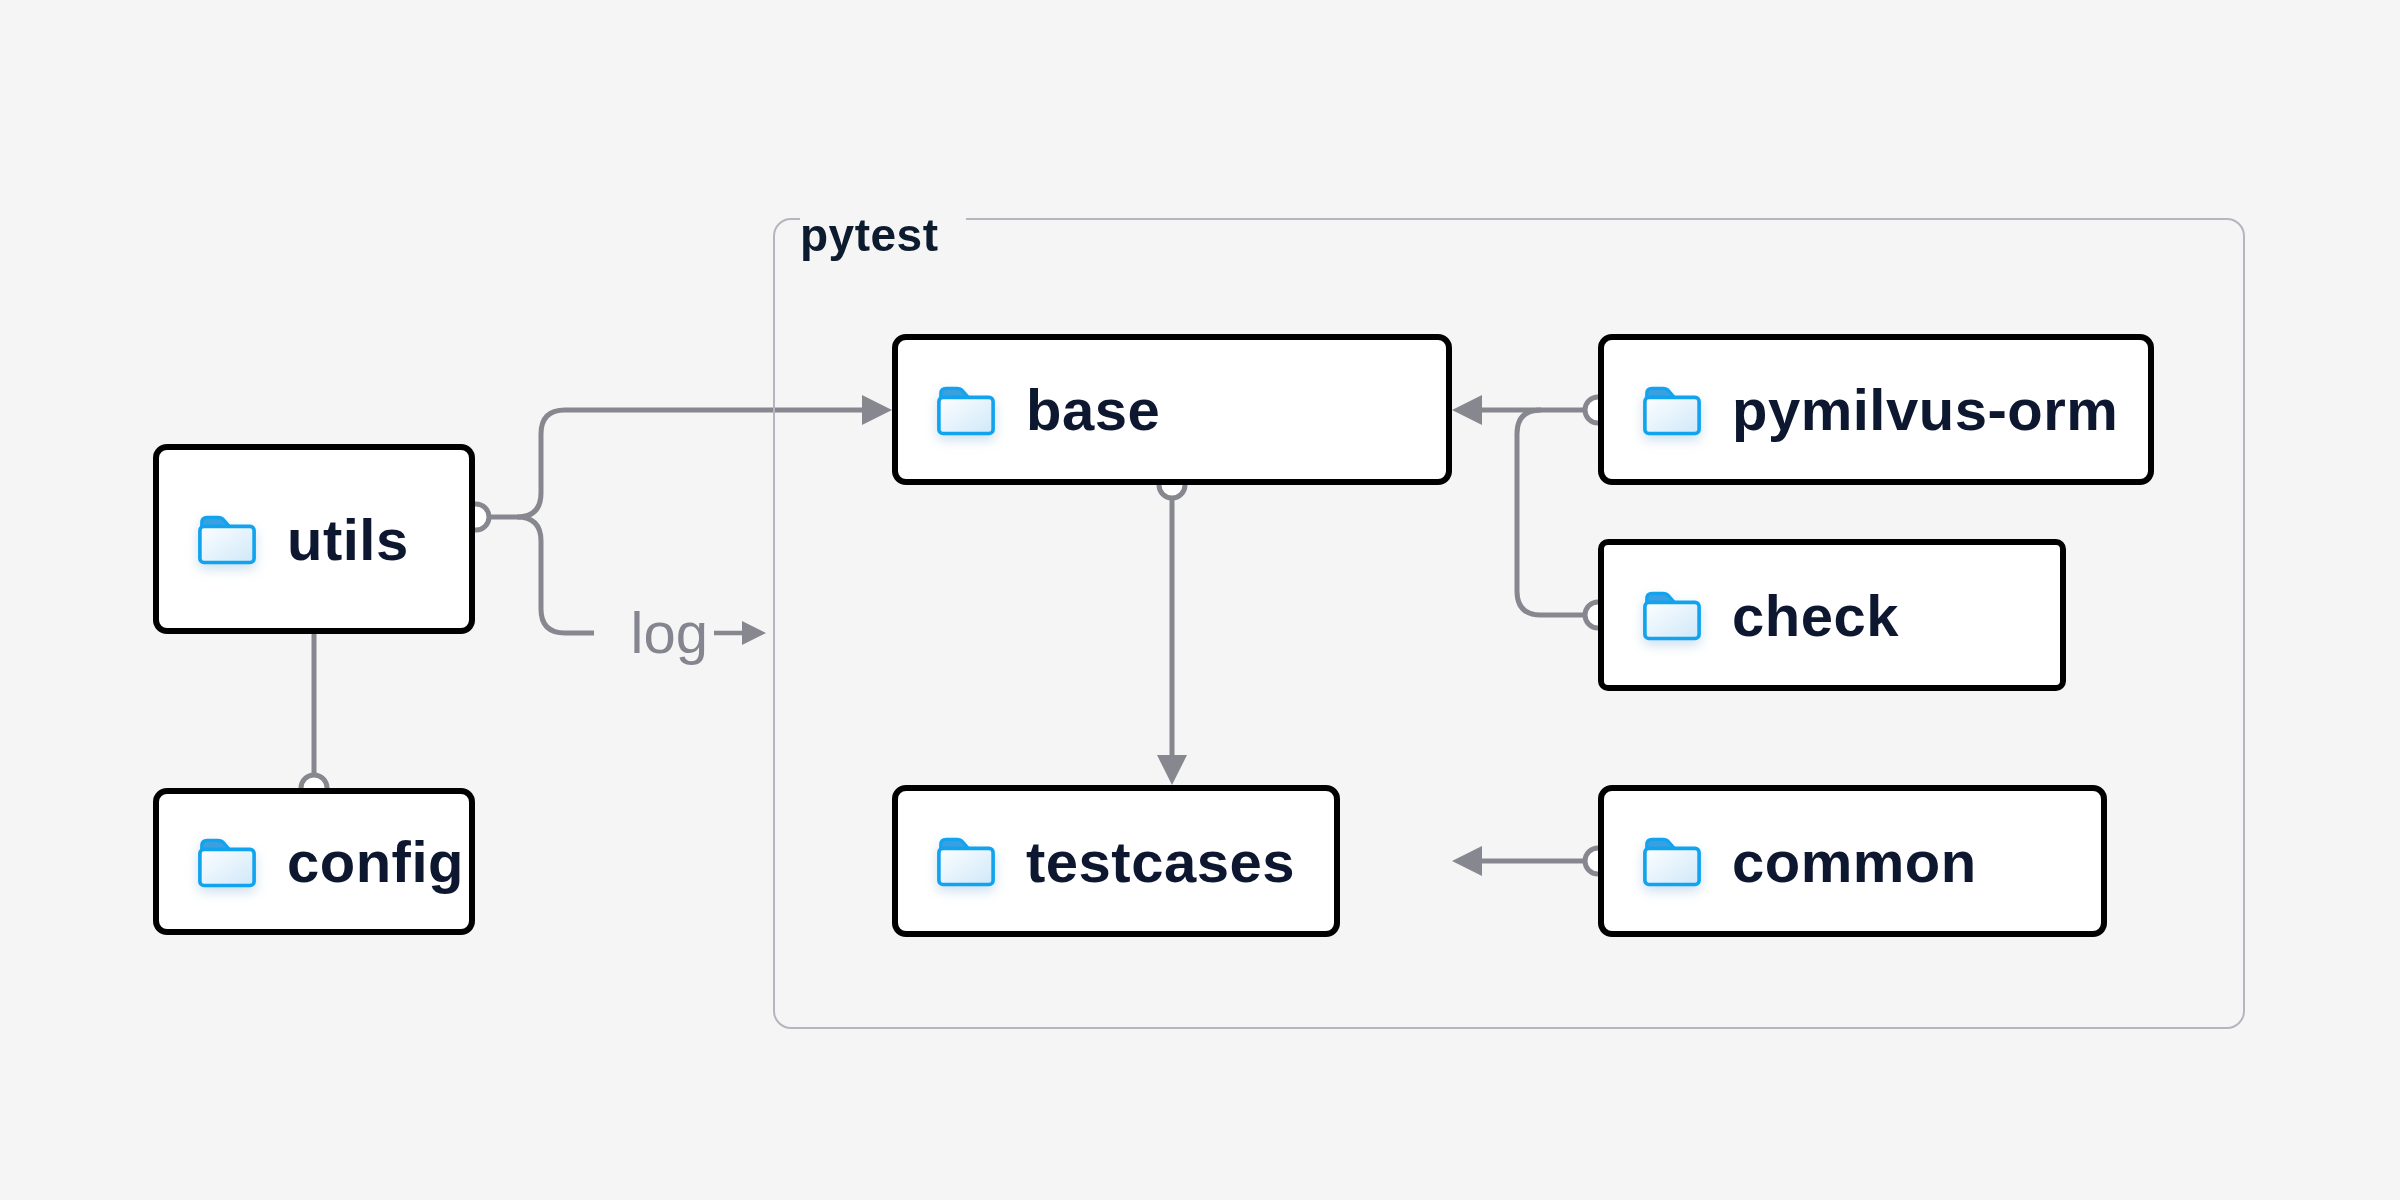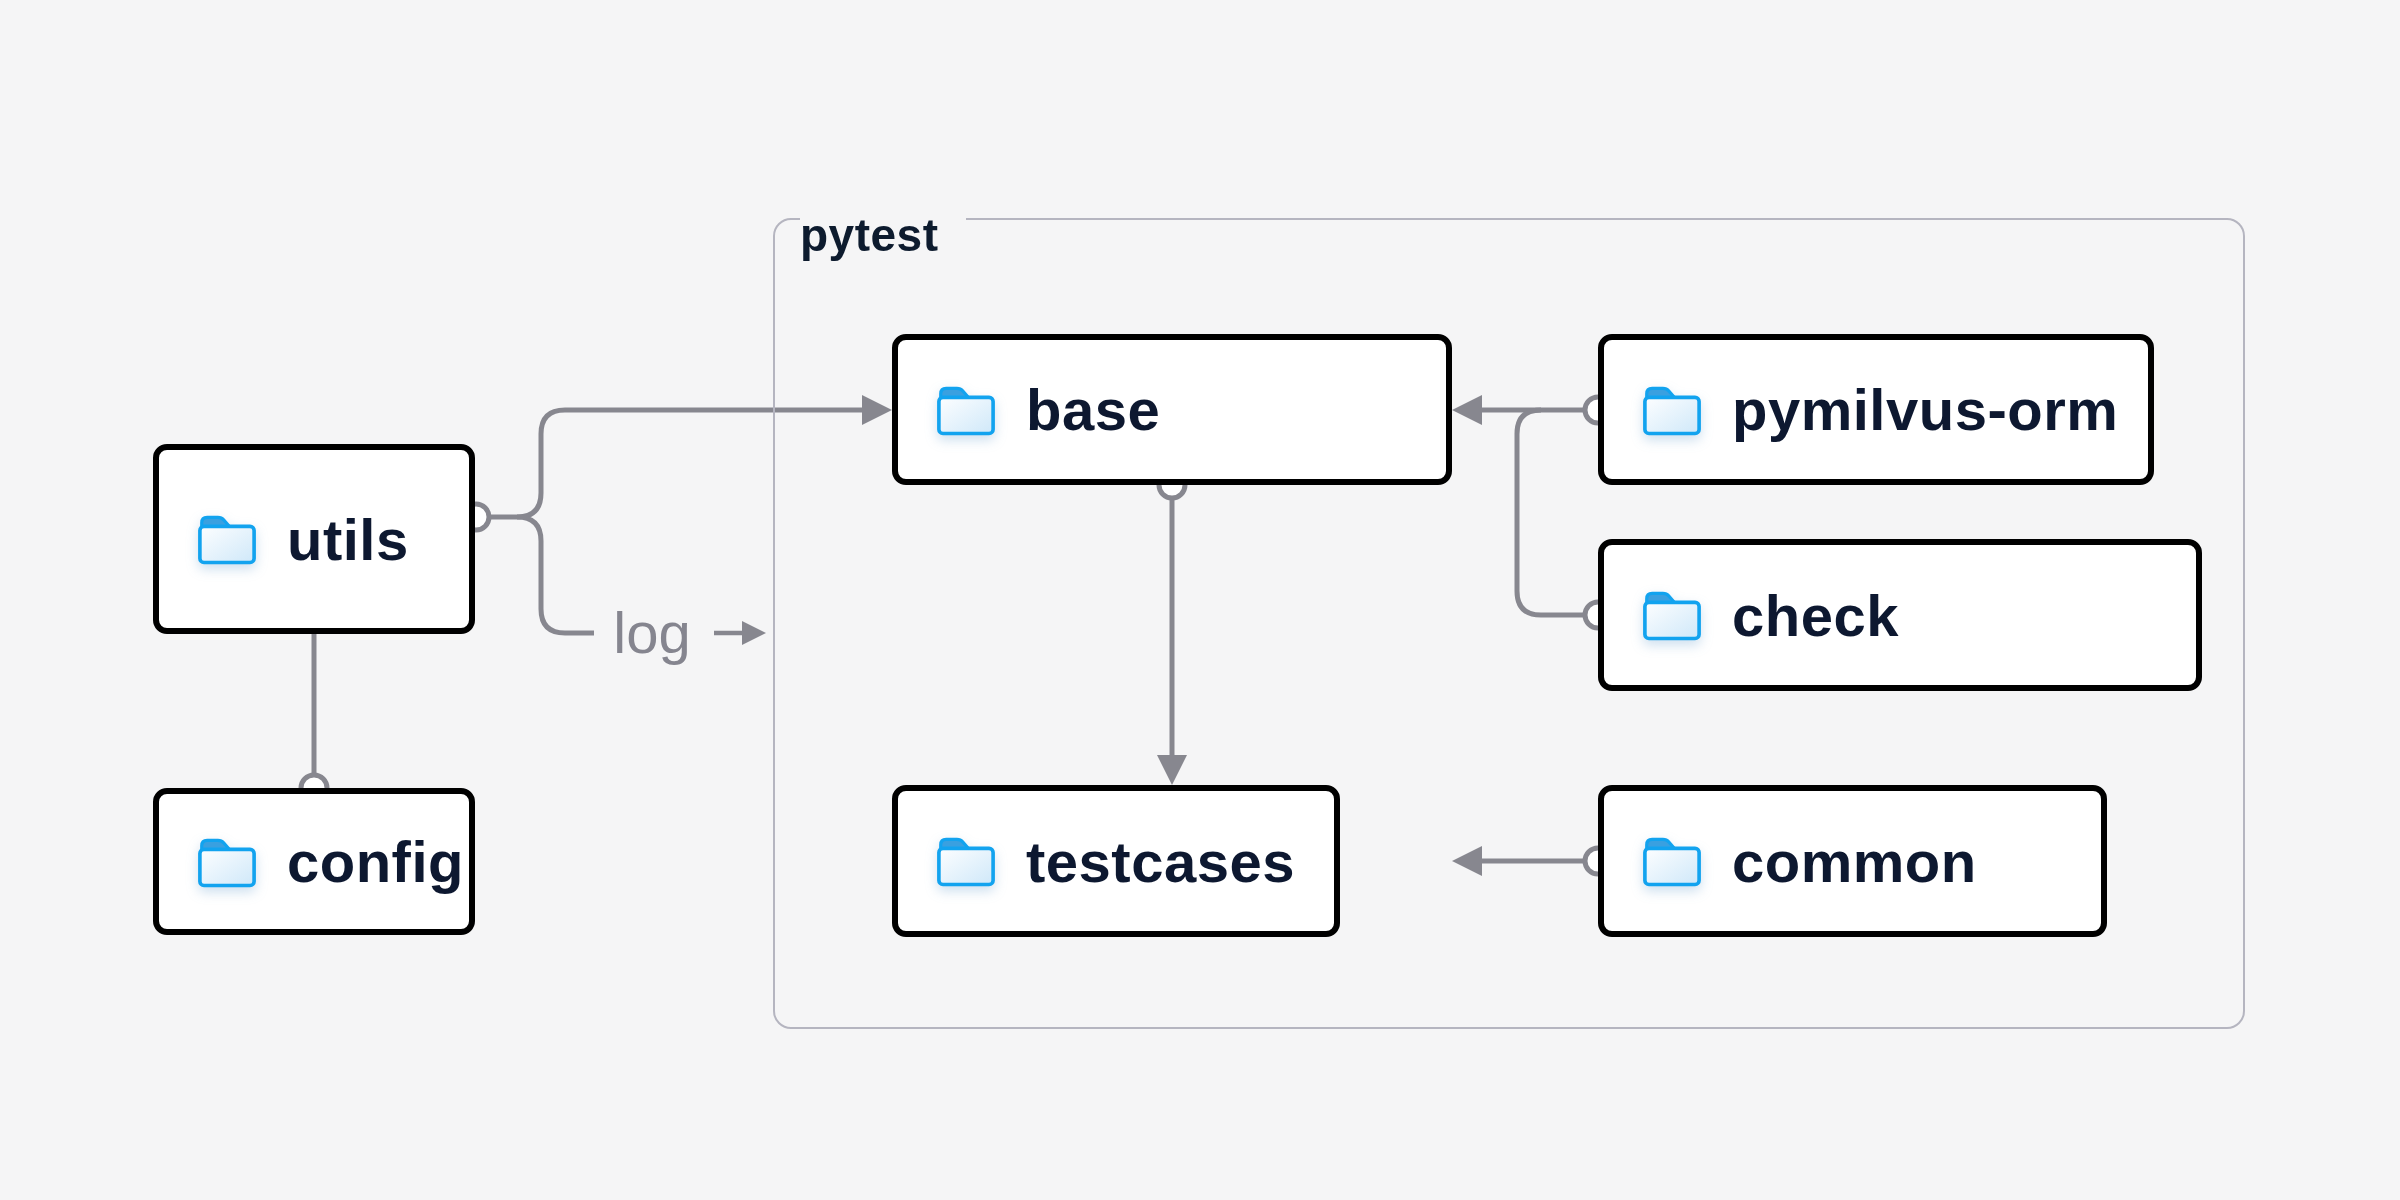--- a/index.html
+++ b/index.html
@@ -72,28 +72,28 @@
     white-space:nowrap;
   }
   .folder{
     flex:0 0 auto;
     filter:drop-shadow(0 5px 6px rgba(60,130,190,0.25));
   }
   .node-utils    {left:153px;top:444px;width:322px;height:190px;}
   .node-config   {left:153px;top:788px;width:322px;height:147px;}
   .node-base     {left:892px;top:334px;width:560px;height:151px;}
   .node-pymilvus {left:1598px;top:334px;width:556px;height:151px;}
-  .node-check    {left:1598px;top:539px;width:604px;height:152px;}
+  .node-check    {left:1598px;top:539px;width:468px;height:152px;border-radius:10px;}
   .node-testcases{left:892px;top:785px;width:448px;height:152px;}
   .node-common   {left:1598px;top:785px;width:509px;height:152px;}
   .edge-log-label{
     position:absolute;
     left:596px;top:598px;
     width:112px;
-    text-align:center;
+    text-align:right;
     font-size:58px;
     font-weight:400;
     color:#85858f;
     line-height:70px;
     white-space:nowrap;
   }
 </style>
 </head>
 <body>
 

